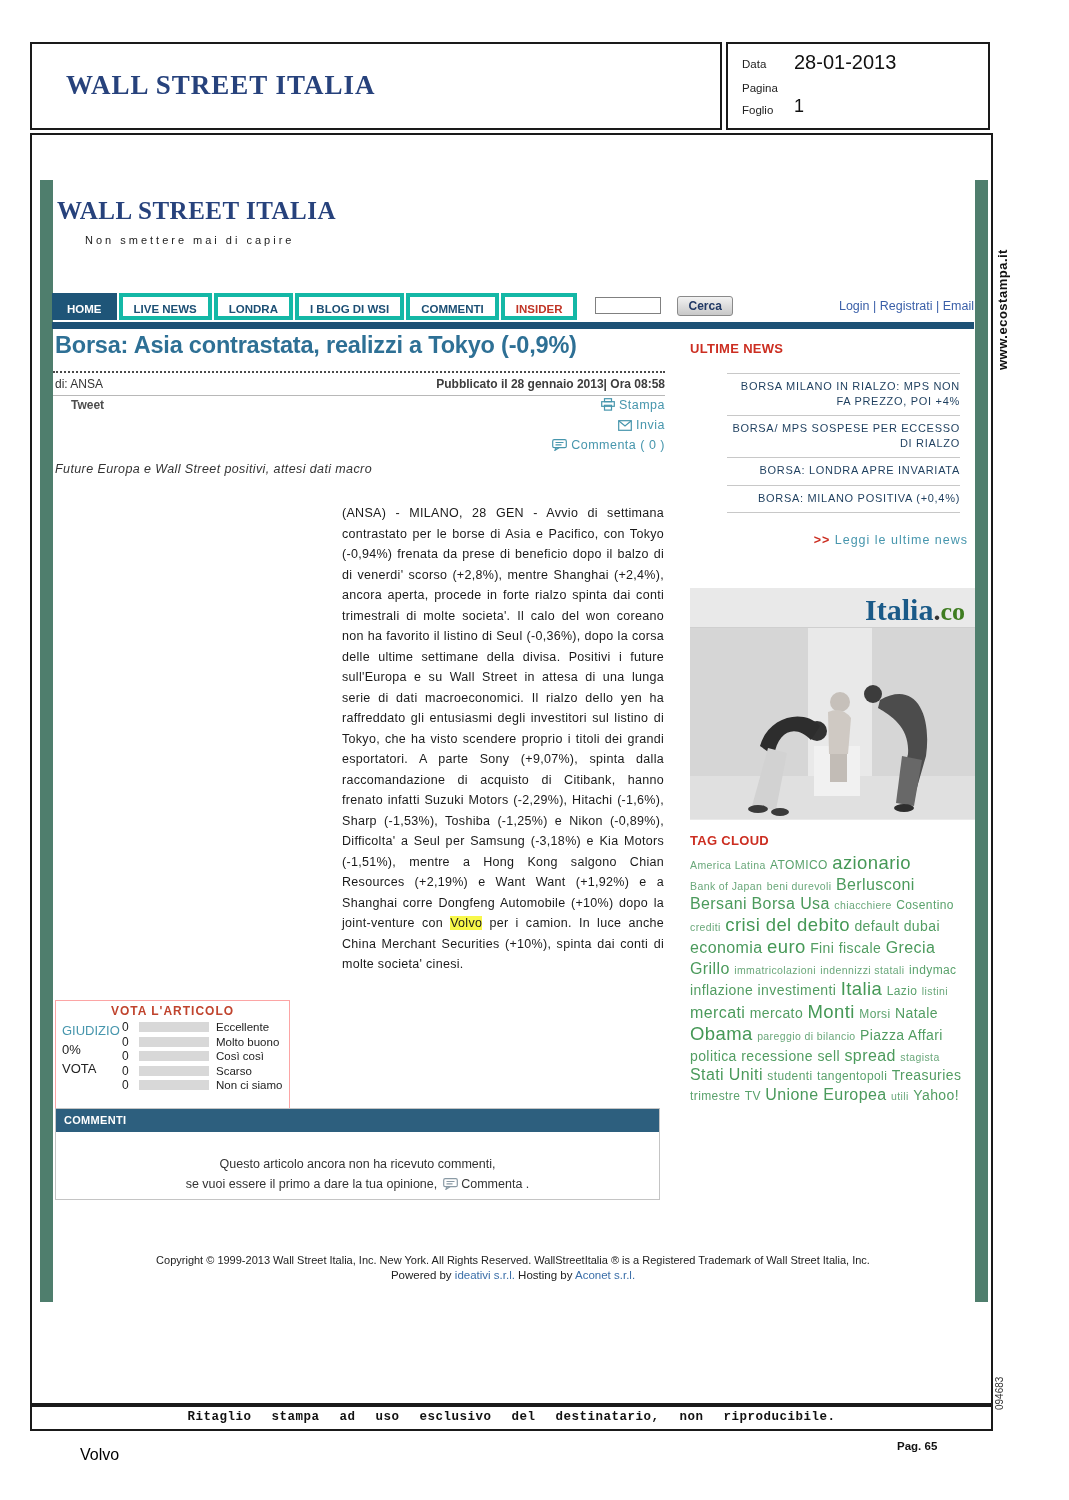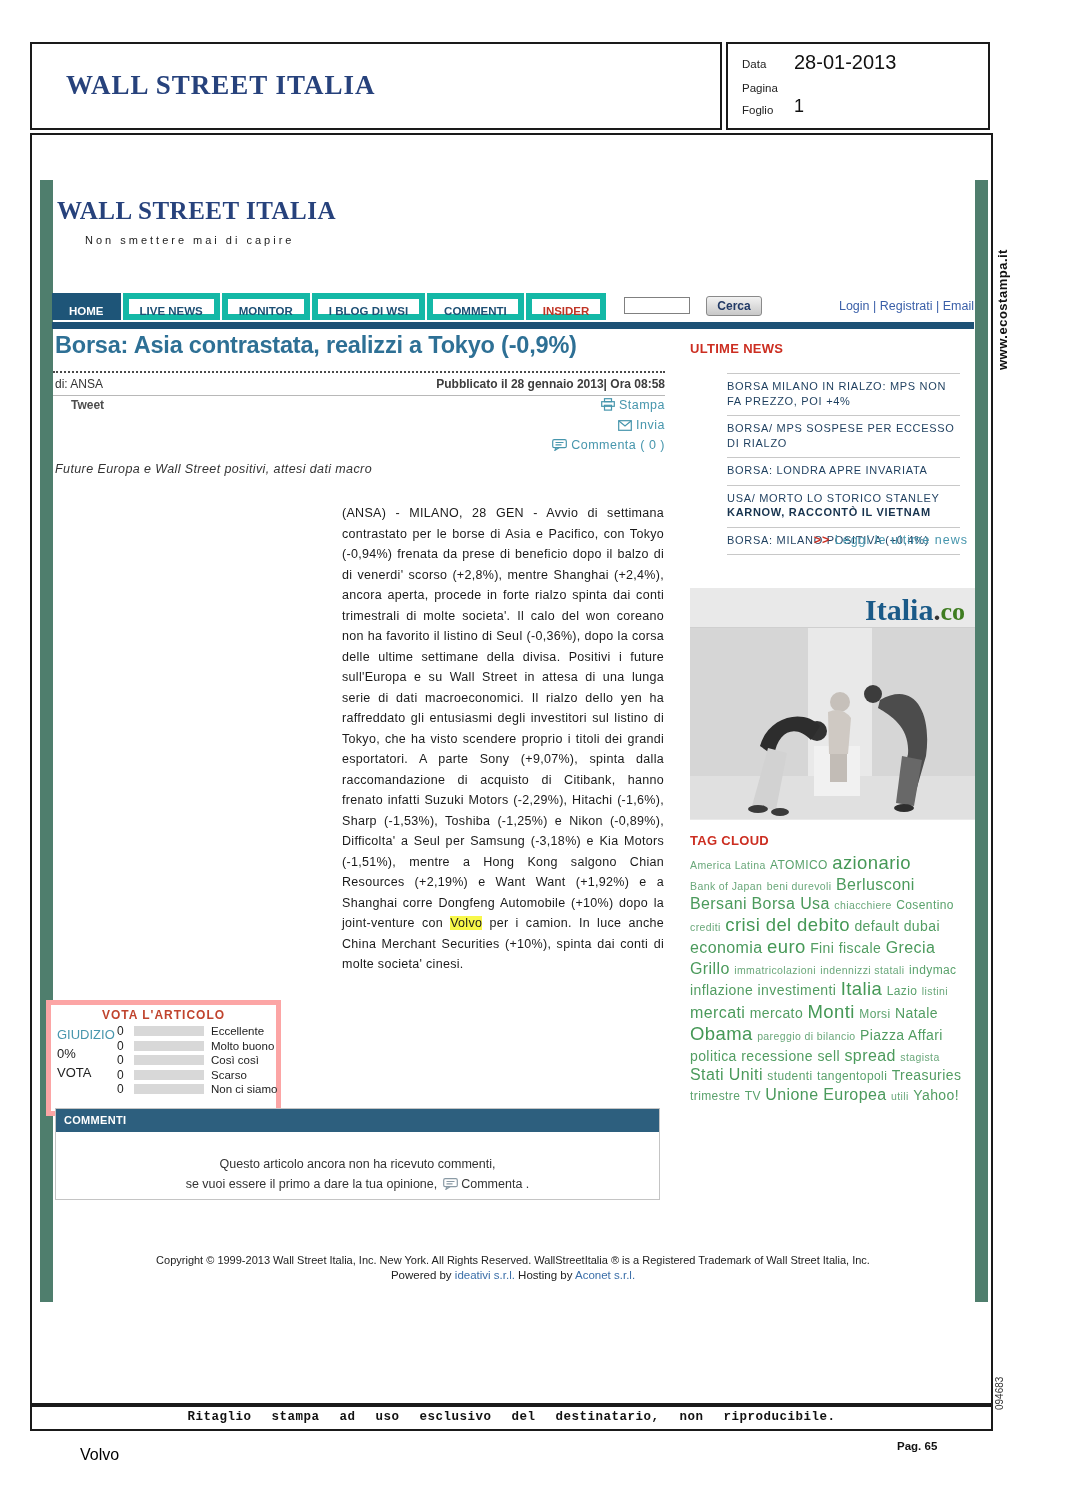--- a/index.html
+++ b/index.html
@@ -37,21 +37,21 @@
 
   
   .main-frame { position:absolute; left:30px; top:133px; width:963px; height:1272px; border:2px solid #1a1a1a; background:#fff; }
   .greenbar { position:absolute; top:45px; width:13px; height:1122px; background:#4f7e6d; }
   .greenbar.left { left:8px; } .greenbar.right { left:943px; }
 
   .wsi-logo { position:absolute; left:25px; top:62px; font-family:"Liberation Serif", serif; font-weight:bold; font-size:25px; color:#27427c; letter-spacing:.5px; }
   .wsi-tagline { position:absolute; left:53px; top:99px; font-size:11px; color:#222; letter-spacing:3px; }
 
   .nav { position:absolute; left:20px; top:158px; width:922px; height:27px; display:flex; align-items:stretch; }
-  .tab { border:6px solid #14b8a6; background:#fff; color:#1c4f74; font-size:11.5px; font-weight:bold; line-height:25px; padding:0 11px; margin-right:2px; white-space:nowrap; cursor:default; }
+  .tab { border:4px solid #14b8a6; background:#fff; color:#1c4f74; font-size:11.5px; font-weight:bold; line-height:25px; padding:0 11px; margin-right:2px; white-space:nowrap; cursor:default; }
   .tab.active { background:#1e5578; border-color:#1e5578; color:#fff; }
   .tab.accent { color:#c03425; }
   .search-input { width:66px; height:17px; margin:4px 0 0 16px; border:1px solid #808080; background:#fff; font-size:11px; padding:0 3px; }
   .search-btn { margin:3px 0 0 16px; height:20px; padding:0 10px; font-size:12px; font-weight:bold; color:#223a66;
     background:linear-gradient(#f2f2f2,#c8c8c8); border:1px solid #8a8a8a; border-radius:3px; }
   .account { margin-left:auto; line-height:27px; font-size:12.5px; color:#3a5fa8; white-space:nowrap; }
   .acct-link { color:#3a5fa8; }
   .bluebar { position:absolute; left:20px; top:187px; width:922px; height:7px; background:#1d5175; }
 
   .article-title { position:absolute; left:23px; top:197px; width:610px; font-size:23.5px; font-weight:bold; color:#2e7095; letter-spacing:-.2px; }
@@ -61,21 +61,21 @@
   .published { color:#3d3d3d; font-weight:bold; }
   .sep-thin { position:absolute; left:21px; top:260px; width:612px; border-top:1px solid #b8b8b8; }
   .tweet-btn { position:absolute; left:15px; top:263px; font-size:12px; font-weight:600; color:#4d4d4d;margin-left:24px; }
   .share-stack { position:absolute; left:413px; top:263px; width:220px; text-align:right; }
   .share-row { height:20px; font-size:12.5px; color:#4796ad; letter-spacing:.5px; white-space:nowrap; }
   .share-row svg { vertical-align:-2px; margin-right:4px; }
   .standfirst { position:absolute; left:23px; top:327px; font-size:12.5px; font-style:italic; color:#333; letter-spacing:.4px; }
   .article-body { position:absolute; left:310px; top:368px; width:322px; font-size:12.5px; line-height:20.5px; text-align:justify; color:#1a1a1a; letter-spacing:.3px; }
   .hl { background:#f8f84a; }
 
-  .vote-box { position:absolute; left:14px; top:865px; width:235px; height:116px; border:5px solid #fca5a5; background:#fff; }
+  .vote-box { position:absolute; left:23px; top:865px; width:235px; height:116px; border:1px solid #fca5a5; background:#fff; }
   .vote-title { text-align:center; margin-top:3px; font-size:12px; font-weight:bold; color:#c0442e; letter-spacing:1px; }
   .vote-side { position:absolute; left:6px; top:20px; font-size:13px; line-height:19px; color:#222; }
   .vote-side .giudizio { color:#4796ad; }
   .vote-grid { position:absolute; left:66px; top:19px; }
   .vote-row { display:flex; align-items:center; height:14.5px; }
   .vote-count { width:17px; font-size:12px; color:#222; }
   .vote-bar { width:70px; height:10px; background:#d8d8d8; margin-right:7px; }
   .vote-label { font-size:11.5px; color:#222; white-space:nowrap; }
 
   .comments-box { position:absolute; left:23px; top:973px; width:605px; height:92px; border:1px solid #c4c4c4; background:#fff; }
@@ -86,21 +86,21 @@
   .footer { position:absolute; left:20px; top:1119px; width:922px; text-align:center; }
   .footer-line1 { font-size:11px; color:#222; }
   .footer-line2 { font-size:12px; color:#3a6ea8; margin-top:4px; letter-spacing:.2px; }
   .footer-line2 .flink { color:#3a6ea8; }
   .footer-line3 { font-size:11.5px; color:#222; margin-top:3px; }
   .footer-line3 .flink { color:#3a6ea8; }
 
   
   .ultime-title { position:absolute; left:658px; top:206px; font-size:13px; font-weight:bold; color:#cc2e21; letter-spacing:.3px; }
   .news-list { position:absolute; left:695px; top:238px; width:233px; border-top:1px solid #c8c8c8; }
-  .news-item { font-size:11px; color:#1d3e5e; letter-spacing:.7px; line-height:14.5px; padding:5px 0 7px; border-bottom:1px solid #c8c8c8; }
+  .news-item { font-size:11px; color:#1d3e5e; letter-spacing:.7px; line-height:14.5px; padding:5px 0 7px; border-bottom:1px solid #c8c8c8;text-align:right; }
   .news-item strong { color:#16324d; }
   .leggi { position:absolute; left:658px; top:398px; width:278px; text-align:right; font-size:12.5px; letter-spacing:1px; color:#4796ad; }
   .leggi .arrows { color:#cc2e21; font-weight:bold; }
 
   .italia-box { position:absolute; left:658px; top:453px; width:285px; height:232px; background:#e9e9e9; }
   .italia-banner { height:40px; display:flex; justify-content:flex-end; align-items:baseline; padding:5px 10px 0 0; border-bottom:1px solid #cfcfcf; }
   .italia-a { font-family:"Liberation Serif", serif; font-weight:bold; font-size:30px; color:#1a5a88; }
   .italia-dot { font-family:"Liberation Serif", serif; font-weight:bold; font-size:28px; color:#333; }
   .italia-b { font-family:"Liberation Serif", serif; font-weight:bold; font-size:26px; color:#3e7c20; }
   .italia-photo { width:285px; height:191px; display:block; }
@@ -134,21 +134,21 @@
   <div class="greenbar left"></div>
   <div class="greenbar right"></div>
 
   <div class="wsi-logo">WALL STREET ITALIA</div>
   <div class="wsi-tagline">Non smettere mai di capire</div>
 
   <div class="nav">
     <span style="display:flex">
         <div class="tab active">HOME</div>
         <div class="tab">LIVE NEWS</div>
-        <div class="tab">MONITOR</div>
+        <div class="tab">LONDRA</div>
         <div class="tab">I BLOG DI WSI</div>
         <div class="tab">COMMENTI</div>
         <div class="tab accent">INSIDER</div>
       </span>
     <input class="search-input" style="">
     <button class="search-btn">Cerca</button>
     <span class="account"><span class="acct-link">Login</span><span> | </span><span class="acct-link">Registrati</span><span> | </span><span class="acct-link">Email</span></span>
   </div>
   <div class="bluebar"></div>
 
@@ -242,21 +242,20 @@
             </g>
           </svg><span>Commenta .</span></div>
     </div>
   </div>
 
   <div class="ultime-title">ULTIME NEWS</div>
   <div class="news-list">
       <div class="news-item"><span>BORSA MILANO IN RIALZO: MPS NON FA PREZZO, POI +4%</span></div>
       <div class="news-item"><span>BORSA/  MPS SOSPESE PER ECCESSO DI RIALZO</span></div>
       <div class="news-item"><span>BORSA: LONDRA APRE INVARIATA</span></div>
-      <div class="news-item"><span>USA/  MORTO LO STORICO STANLEY </span><strong>KARNOW, RACCONTÒ IL VIETNAM</strong></div>
       <div class="news-item"><span>BORSA: MILANO POSITIVA (+0,4%)</span></div>
     </div>
   <div class="leggi"><span class="arrows">&gt;&gt;</span><span> Leggi le ultime news</span></div>
 
   <div class="italia-box">
     <div class="italia-banner">
       <span class="italia-a">Italia</span>
         <span class="italia-dot">.</span>
         <span class="italia-b">co</span>
     </div>

